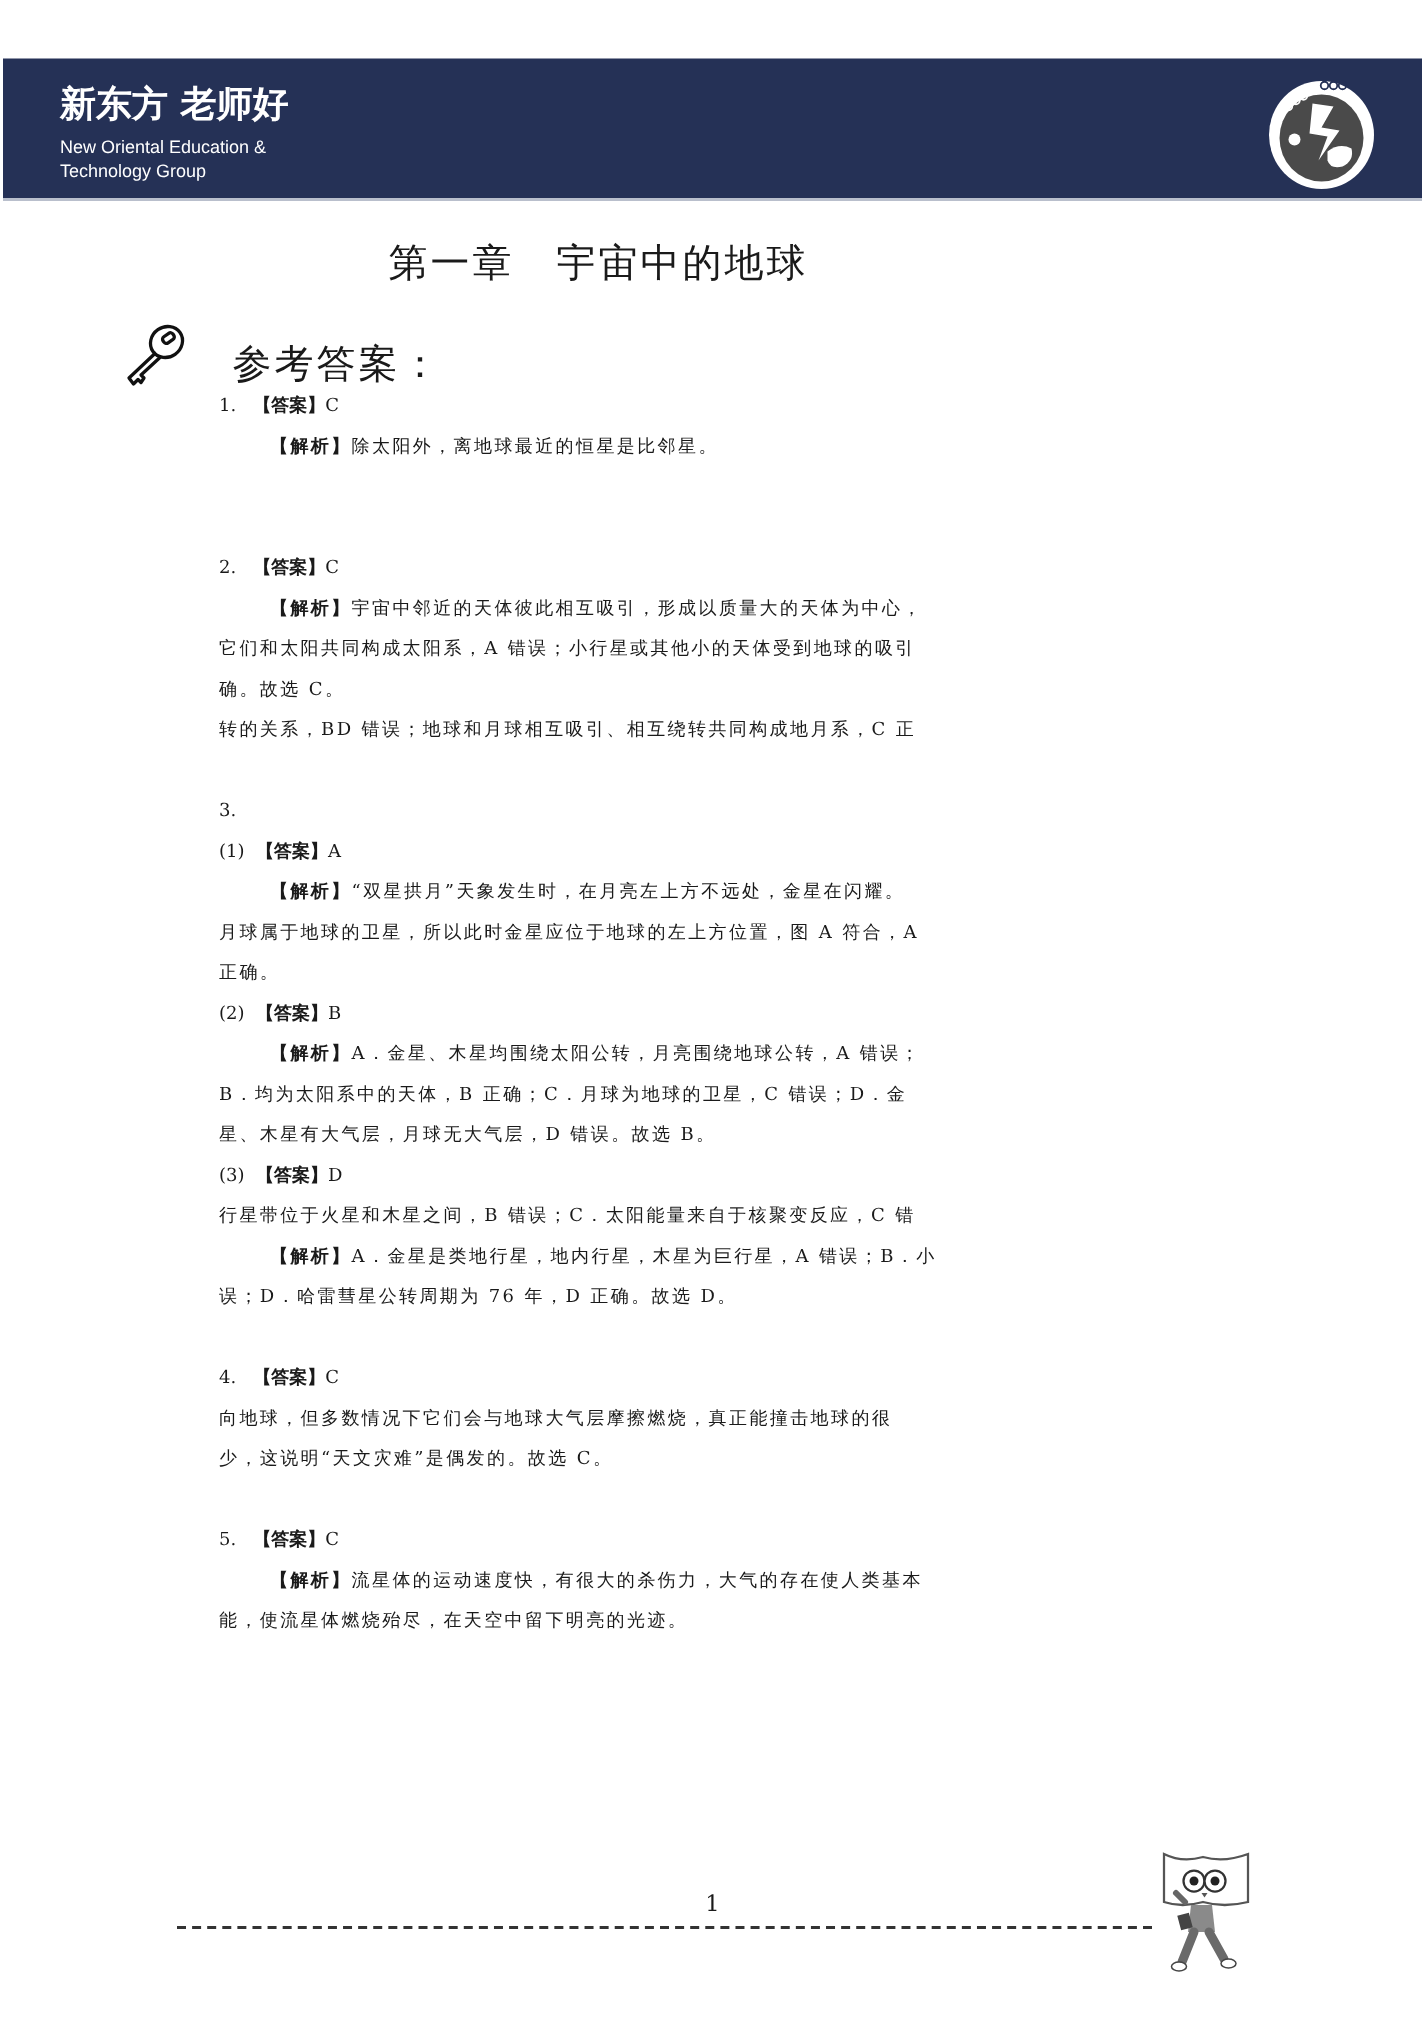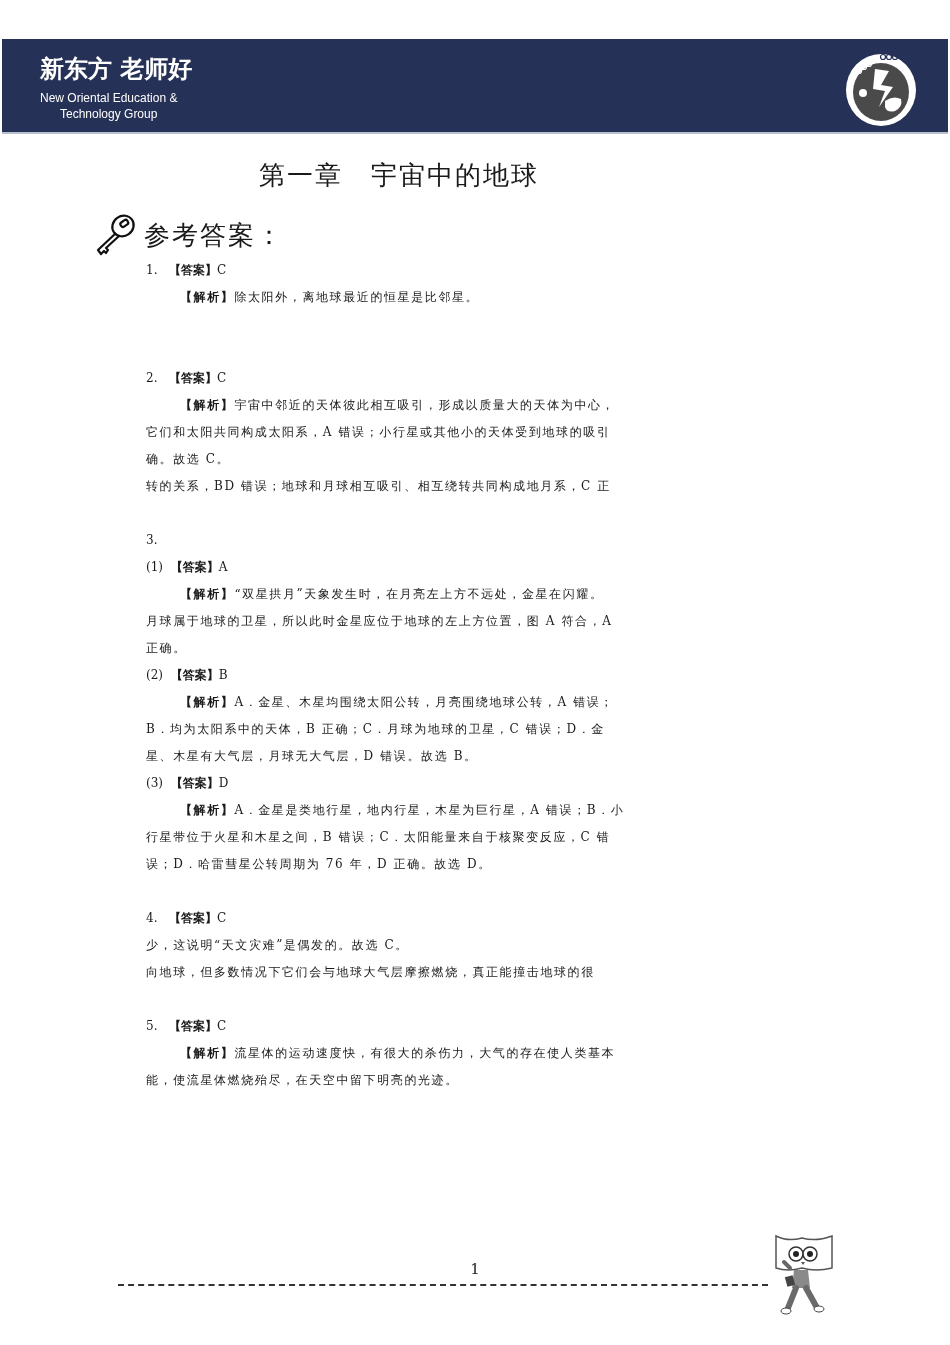--- a/index.html
+++ b/index.html
@@ -3,25 +3,25 @@
   <meta charset="utf-8">
   <style>
     html, body { margin: 0; padding: 0; background: #ffffff; }
     body { width: 950px; height: 1345px; position: relative; overflow: hidden;
            font-family: "DejaVu Serif", "Liberation Serif", serif; color: #1a1a1a; }
     .header { position: absolute; left: 2px; top: 2px; width: 946px; height: 95px;
               background: #253156; border-bottom: 2px solid #b9bfcc; box-sizing: border-box; margin-top: 37px; }
     .brand-cn { position: absolute; left: 38px; top: 14px; color: #fff; font-size: 24px;
                 font-weight: bold; font-family: "DejaVu Sans", sans-serif; letter-spacing: 0px; }
     .brand-en { position: absolute; left: 38px; top: 51px; color: #fff; font-size: 12px; line-height: 16px;
-                font-family: "Liberation Sans", sans-serif; text-align: center; }
+                font-family: "Liberation Sans", sans-serif; }
     .logo { position: absolute; left: 843px; top: 10px; width: 72px; height: 78px; }
     .chapter-title { position: absolute; left: 0; top: 158px; width: 798px; text-align: center;
                      font-size: 26px; font-weight: normal; letter-spacing: 2px; }
-    .answers-head { position: absolute; left: 92px; top: 210px; height: 50px; display: flex; align-items: center; }
+    .answers-head { position: absolute; left: 80px; top: 210px; height: 50px; display: flex; align-items: flex-end; gap: 23px; }
     .answers-head .key { width: 46px; height: 46px; }
     .answers-head .txt { font-size: 26px; margin-left: 6px; letter-spacing: 2px; }
     .content { position: absolute; left: 146px; top: 257px; width: 655px; font-size: 12px; line-height: 27px; }
     .line { white-space: nowrap; }
     .indent { padding-left: 34px; }
     .gap { height: 27px; }
     .label { font-weight: bold; }
     .body-text { letter-spacing: 1.6px; text-align: justify; text-align-last: left; }
     .page-num { position: absolute; left: 0; top: 1260px; width: 950px; text-align: center; font-size: 15px; }
     .footer-line { position: absolute; left: 118px; top: 1284px; width: 650px; border-top: 2px dashed #333; }
@@ -101,32 +101,32 @@
   </div>
   <div class="line indent body-text">
     <span class="label">【解析】</span><span>A．金星、木星均围绕太阳公转，月亮围绕地球公转，A 错误；</span>
   </div>
   <div class="line body-text">B．均为太阳系中的天体，B 正确；C．月球为地球的卫星，C 错误；D．金</div>
   <div class="line body-text">星、木星有大气层，月球无大气层，D 错误。故选 B。</div>
 
   <div class="line">
     <span>(3)</span>&nbsp;&nbsp;<span class="label">【答案】</span><span>D</span>
   </div>
+  <div class="line body-text">行星带位于火星和木星之间，B 错误；C．太阳能量来自于核聚变反应，C 错</div>
   <div class="line indent body-text">
     <span class="label">【解析】</span><span>A．金星是类地行星，地内行星，木星为巨行星，A 错误；B．小</span>
   </div>
-  <div class="line body-text">行星带位于火星和木星之间，B 错误；C．太阳能量来自于核聚变反应，C 错</div>
   <div class="line body-text">误；D．哈雷彗星公转周期为 76 年，D 正确。故选 D。</div>
   <div class="gap"></div>
 
   <div class="line">
     <span>4.</span>&nbsp;&nbsp;&nbsp;<span class="label">【答案】</span><span>C</span>
   </div>
+  <div class="line body-text">向地球，但多数情况下它们会与地球大气层摩擦燃烧，真正能撞击地球的很</div>
   <div class="line body-text">少，这说明“天文灾难”是偶发的。故选 C。</div>
-  <div class="line body-text">向地球，但多数情况下它们会与地球大气层摩擦燃烧，真正能撞击地球的很</div>
   <div class="gap"></div>
 
   <div class="line">
     <span>5.</span>&nbsp;&nbsp;&nbsp;<span class="label">【答案】</span><span>C</span>
   </div>
   <div class="line indent body-text">
     <span class="label">【解析】</span><span>流星体的运动速度快，有很大的杀伤力，大气的存在使人类基本</span>
   </div>
   <div class="line body-text">能，使流星体燃烧殆尽，在天空中留下明亮的光迹。</div>
 </div>

